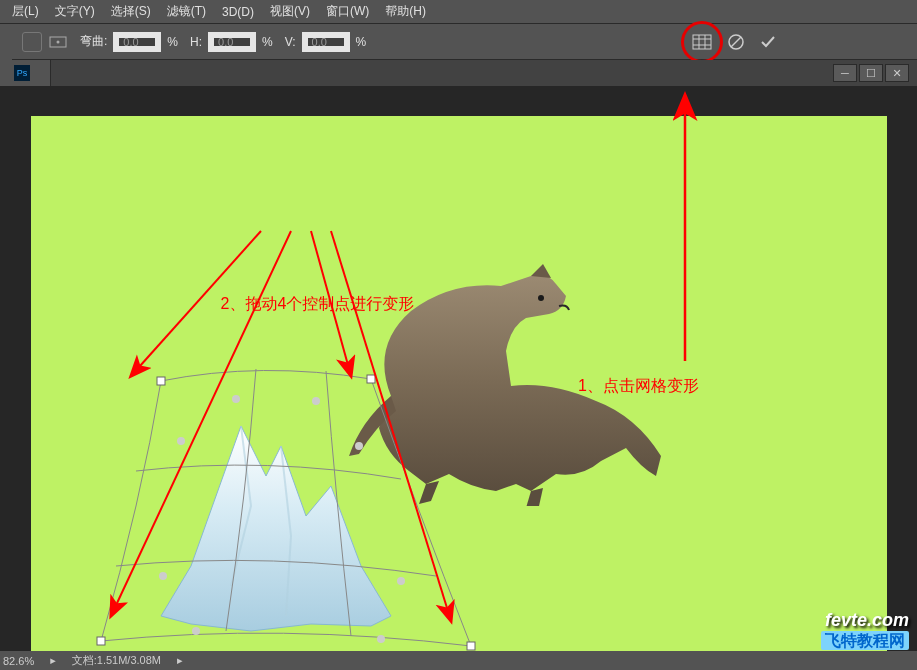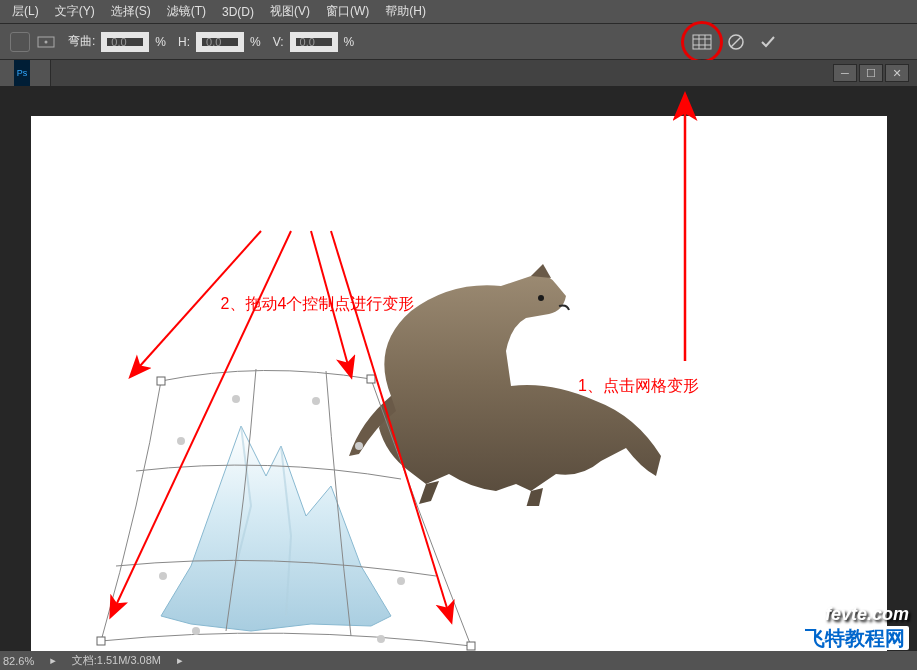--- a/index.html
+++ b/index.html
@@ -26,20 +26,21 @@
       cursor: default;
     }
     .optionsbar {
       height: 36px;
       background: #535353;
       display: flex;
       align-items: center;
       padding-left: 10px;
       border-bottom: 1px solid #2a2a2a;
       position: relative;
+      margin-left: 12px;
     }
     .tool-icon {
       width: 20px; height: 20px;
       border: 1px solid #777;
       border-radius: 3px;
       margin-right: 6px;
     }
     .opt-group {
       display: flex;
       align-items: center;
@@ -91,21 +92,21 @@
       background: #535353;
       height: 26px;
       padding: 0 14px;
       display: flex;
       align-items: center;
       font-size: 11px;
       color: #ddd;
       border-right: 1px solid #2a2a2a;
     }
     .ps-icon {
-      width: 16px; height: 27px;
+      width: 16px; height: 16px;
       background: #001e36;
       color: #31a8ff;
       font-size: 9px;
       font-weight: normal;
       display: flex;
       align-items: center;
       justify-content: center;
       margin-right: 6px;
     }
     .win-controls {
@@ -128,21 +129,21 @@
       position: relative;
       height: 565px;
       background: #262626;
       display: flex;
       justify-content: center;
       padding-top: 30px;
     }
     .canvas {
       width: 856px;
       height: 535px;
-      background: #ffffff;
+      background: #bef264;
       position: relative;
     }
     .iceberg {
       position: absolute;
       left: 100px;
       top: 270px;
       width: 280px;
       height: 250px;
     }
     .wolf {
@@ -194,22 +195,22 @@
       font-weight: bold;
       text-align: right;
     }
     .watermark-bottom .site {
       font-size: 18px;
       font-style: italic;
       text-shadow: 2px 2px 3px #000;
       color: #fff;
     }
     .watermark-bottom .cn {
-      font-size: 20px;
-      background: #ffffff;
+      font-size: 16px;
+      background: #7dd3fc;
       color: #0066cc;
       padding: 1px 4px;
       border-radius: 2px;
     }
   </style>
 </head>
 <body>
 
 <div class="menubar">
   <span>层(L)</span>

